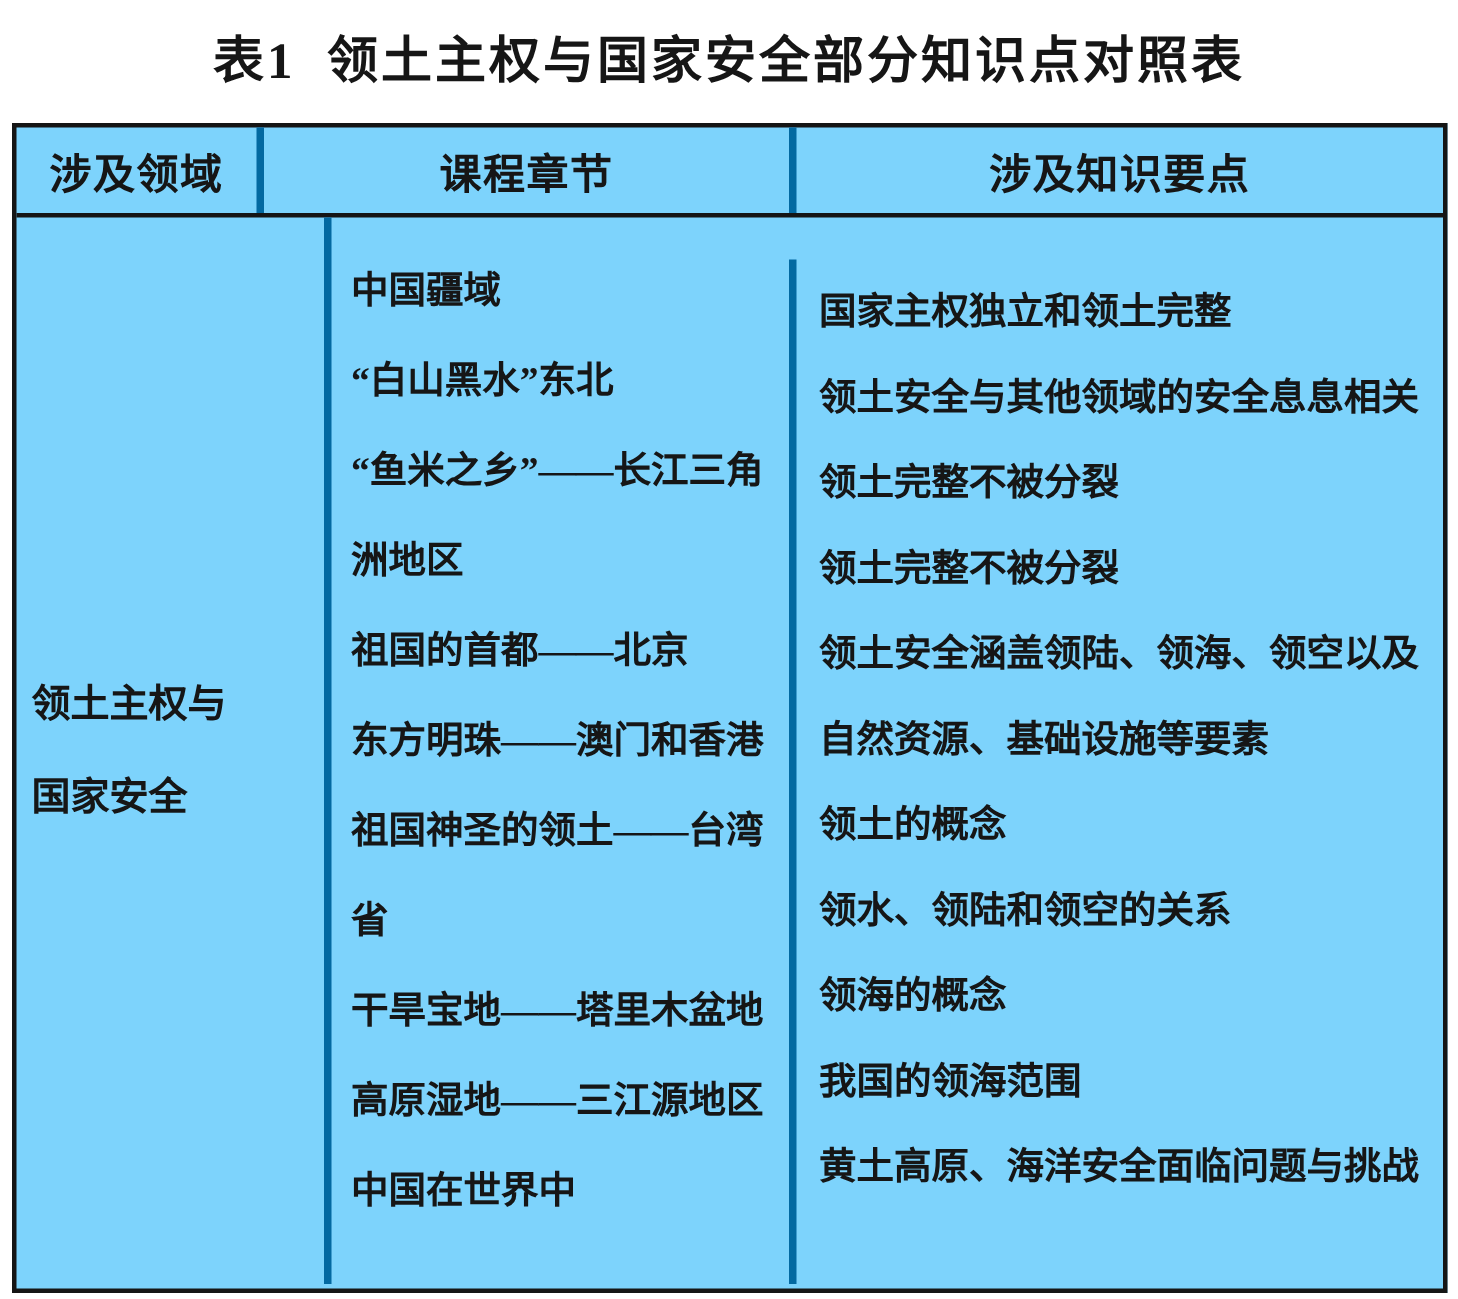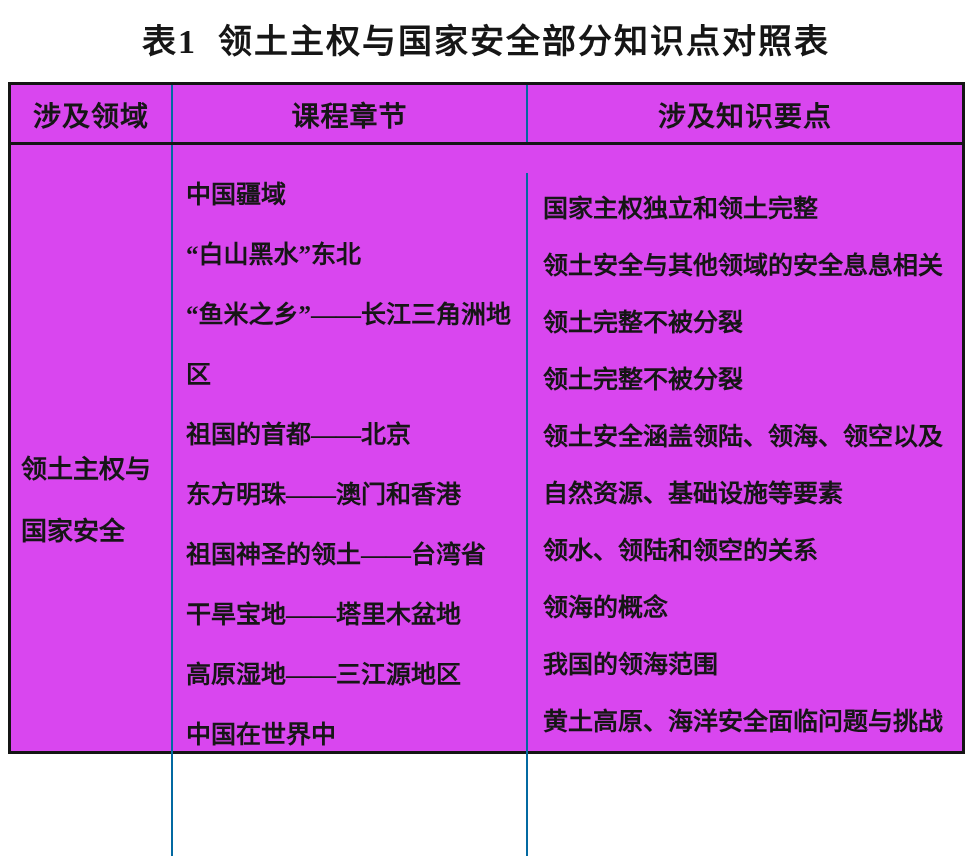--- a/index.html
+++ b/index.html
@@ -24,62 +24,63 @@
     font-size: 34px;
     font-weight: 700;
     letter-spacing: 2px;
     white-space: pre;
   }
   .kt-table {
     position: absolute;
     left: 8px;
     top: 82px;
     width: 957px;
-    height: 672px;
+    height: 780px;
     border: 3px solid #151515;
-    background: #d946ef;
+    background: #7dd3fc;
   }
   .thead, .tbody {
     display: grid;
     grid-template-columns: 160px 355px 1fr;
   }
   .thead {
     height: 60px;
     border-bottom: 3px solid #151515;
   }
   .th {
     display: flex;
     align-items: center;
     justify-content: center;
     font-size: 28px;
     font-weight: 700;
     letter-spacing: 1px;
   }
   .th + .th, .td + .td {
-    border-left: 2px solid #0369a1;
+    border-left: 5px solid #0369a1;
   }
   .tbody {
     height: 711px;
   }
   .td {
     overflow: hidden;
     font-weight: 700;
   }
   .domain-cell {
     display: flex;
     align-items: center;
     justify-content: center;
     text-align: left;
     font-size: 26px;
     line-height: 62px;
     padding: 0 10px;
   }
   .chapters-cell {
     font-size: 25px;
     padding: 20px 4px 0 13px;
+    margin-left: 45px;
   }
   .chapters-cell .list-line {
     line-height: 60px;
   }
   .knowledge-cell {
     font-size: 25px;
     padding: 7px 4px 0 15px;
     margin-top: 28px;
   }
   .knowledge-cell .list-line {
@@ -115,20 +116,21 @@
           <div class="list-line">高原湿地——三江源地区</div>
           <div class="list-line">中国在世界中</div>
         </div>
 
       <div class="td knowledge-cell">
           <div class="list-line">国家主权独立和领土完整</div>
           <div class="list-line">领土安全与其他领域的安全息息相关</div>
           <div class="list-line">领土完整不被分裂</div>
           <div class="list-line">领土完整不被分裂</div>
           <div class="list-line">领土安全涵盖领陆、领海、领空以及自然资源、基础设施等要素</div>
+          <div class="list-line">领土的概念</div>
           <div class="list-line">领水、领陆和领空的关系</div>
           <div class="list-line">领海的概念</div>
           <div class="list-line">我国的领海范围</div>
           <div class="list-line">黄土高原、海洋安全面临问题与挑战</div>
         </div>
     </div>
   </div>
 </div>
 
 </body></html>

